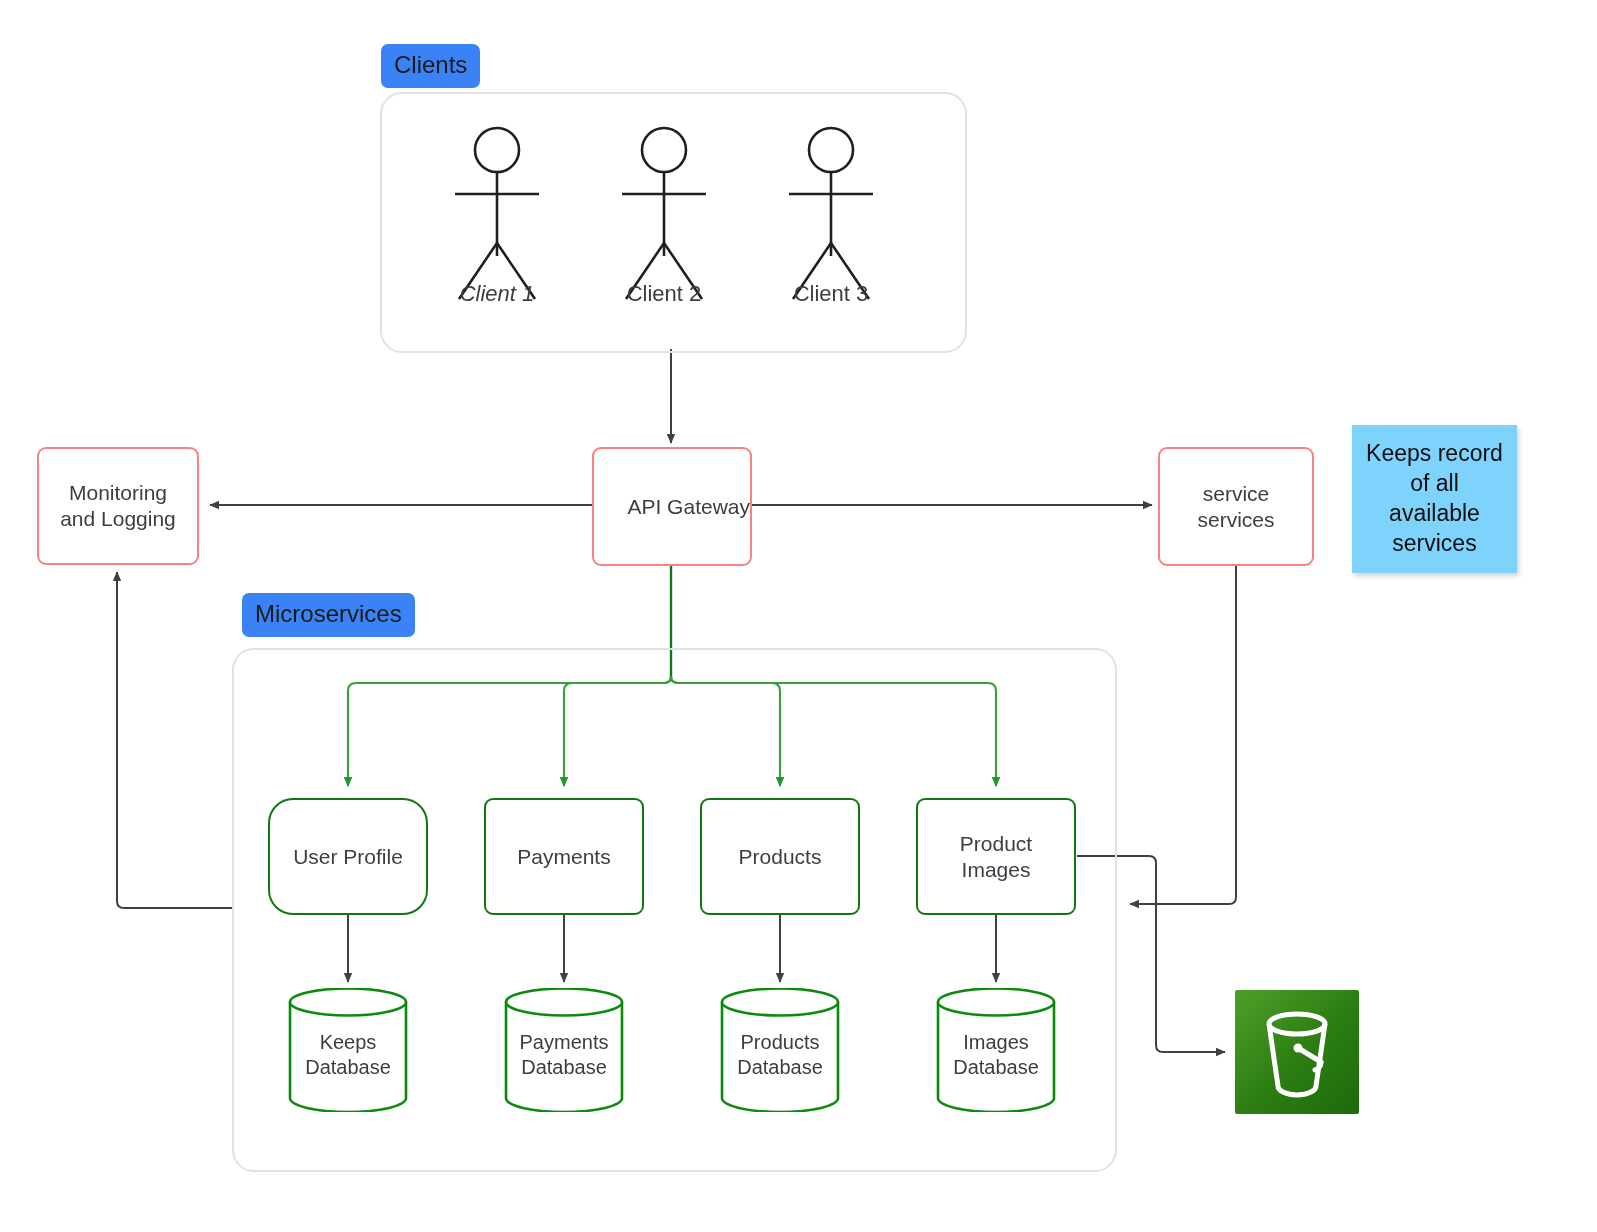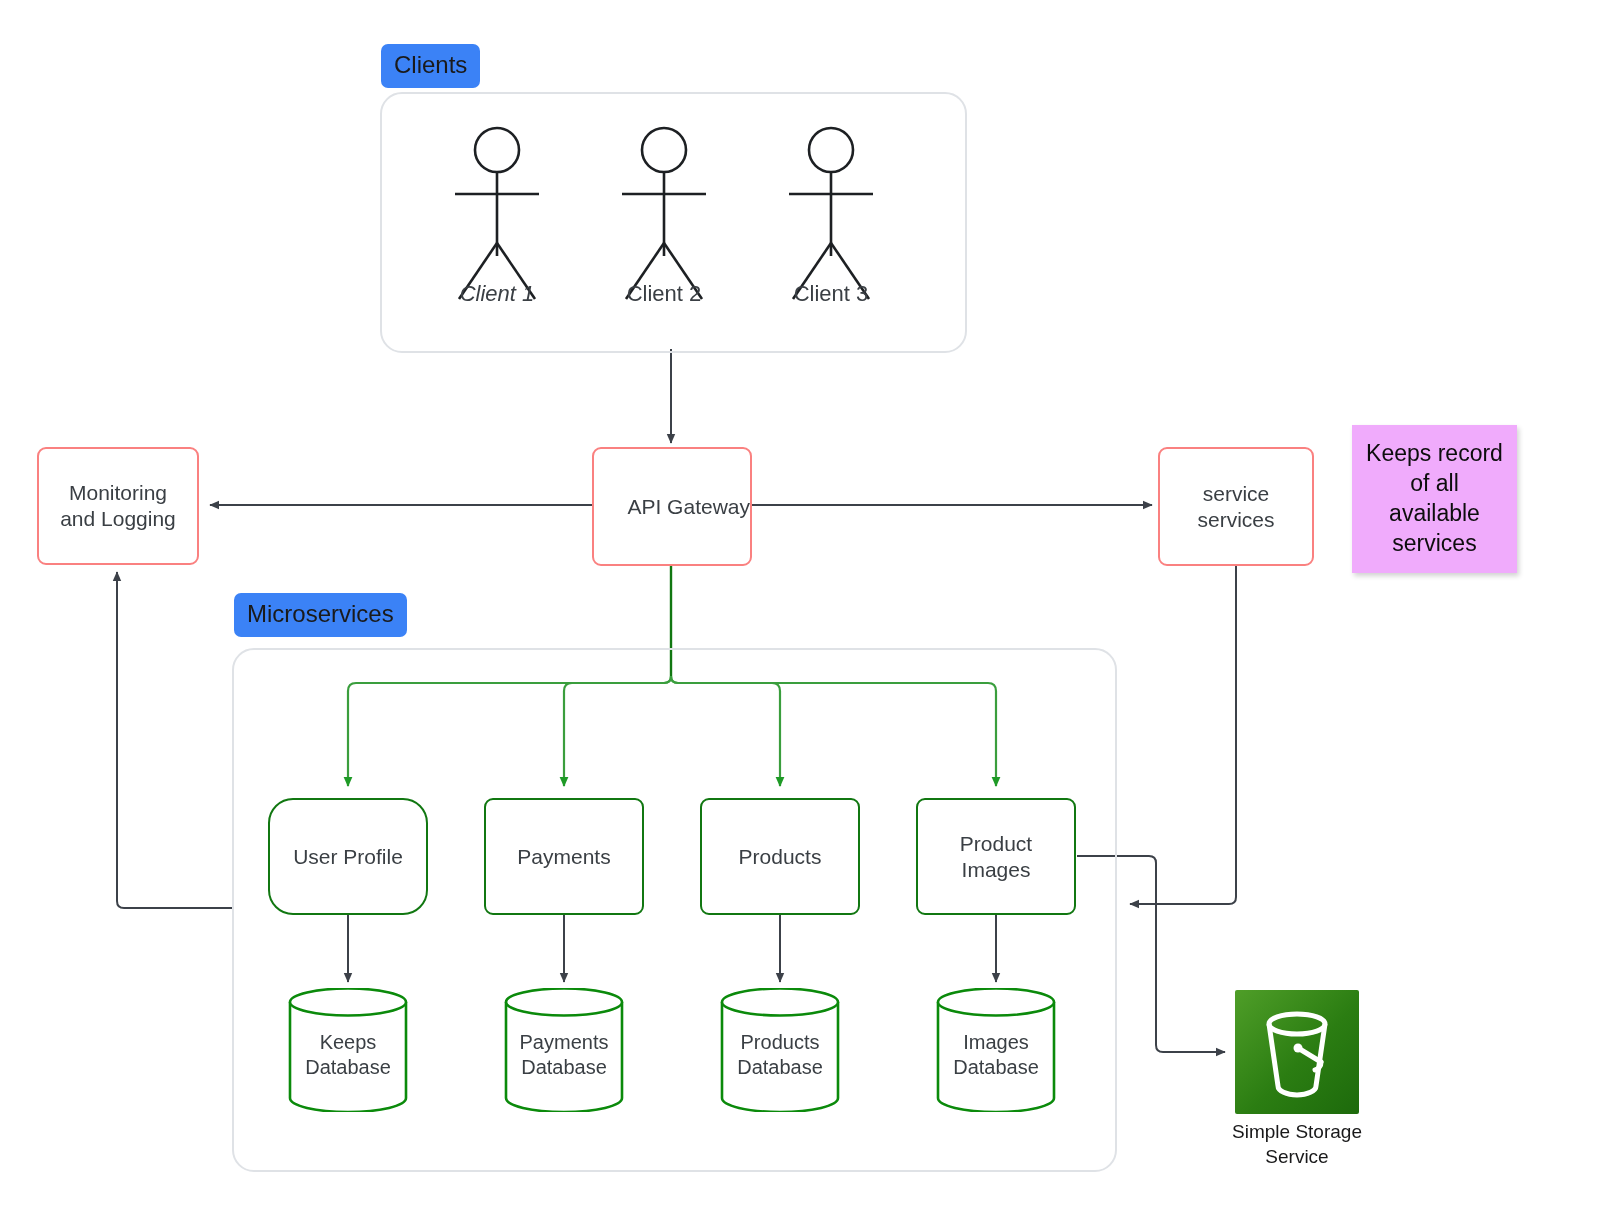--- a/index.html
+++ b/index.html
@@ -19,21 +19,21 @@
   .nodebox.green{border:2.5px solid #117711;}
 
   .actor{position:absolute;}
   .actor-label{position:absolute;width:100%;text-align:center;font-size:22px;color:#3a3f44;
                line-height:1;white-space:nowrap;}
 
   .db{position:absolute;}
   .db-label{position:absolute;left:0;width:100%;text-align:center;font-size:20px;
             color:#3a3f44;line-height:1.25;}
 
-  .note{position:absolute;background:#f0abfc;color:#0d0d0d;font-size:23px;line-height:1.3;
+  .note{position:absolute;background:#7dd3fc;color:#0d0d0d;font-size:23px;line-height:1.3;
         text-align:center;display:flex;align-items:center;justify-content:center;padding:8px 10px;
         box-sizing:border-box;box-shadow:2px 3px 5px rgba(0,0,0,0.18);}
 
   .s3{position:absolute;}
   .s3-icon{position:absolute;left:0;top:0;border-radius:2px;
            background:linear-gradient(135deg,#4f9e28 0%,#2b7d12 55%,#1d6a0c 100%);}
   .s3-label{position:absolute;left:-46px;width:216px;text-align:center;font-size:19px;
             color:#19191a;line-height:1.3;}
 </style>
 </head>
@@ -133,21 +133,21 @@
       <span>service</span><br>
       <span>services</span>
     </div>
   </div>
 
   <div class="note" style="left:1352px;top:425px;width:165px;height:148px;">
     <span>Keeps record of all available services</span>
   </div>
 
   <div class="grp" style="left:232px;top:648px;width:881px;height:520px;"></div>
-  <div class="grp-label" style="left:234px;top:593px;"><span>Microservices</span></div>
+  <div class="grp-label" style="left:242px;top:593px;"><span>Microservices</span></div>
 
   <div class="nodebox green" style="left:268px;top:798px;width:160px;height:117px;border-radius:25px;">
     <span>User Profile</span>
   </div>
   <div class="nodebox green" style="left:484px;top:798px;width:160px;height:117px;">
     <span>Payments</span>
   </div>
   <div class="nodebox green" style="left:700px;top:798px;width:160px;height:117px;">
     <span>Products</span>
   </div>
@@ -205,19 +205,15 @@
   <div class="s3" style="left:1235px;top:990px;width:124px;height:124px;">
     <div class="s3-icon" style="width:124px;height:124px;">
       <svg width="124" height="124" viewBox="0 0 124 124">
         <path d="M34,34 L43,96 A19,9 0 0 0 81,96 L90,34" fill="none" stroke="#ffffff" stroke-width="5"></path>
         <ellipse cx="62" cy="34" rx="28" ry="10" fill="none" stroke="#ffffff" stroke-width="5"></ellipse>
         <path d="M63,58 L86,72" fill="none" stroke="#ffffff" stroke-width="5" stroke-linecap="round"></path>
         <circle cx="63" cy="58" r="4.5" fill="#ffffff"></circle>
         <path d="M86,72 A8,8 0 0 1 80,80" fill="none" stroke="#ffffff" stroke-width="5" stroke-linecap="round"></path>
       </svg>
     </div>
-    <div class="s3-label" style="top:130px;">
-      <span>Simple Storage</span><br>
-      <span>Service</span>
-    </div>
   </div>
 
 </div>
 
 </body></html>

